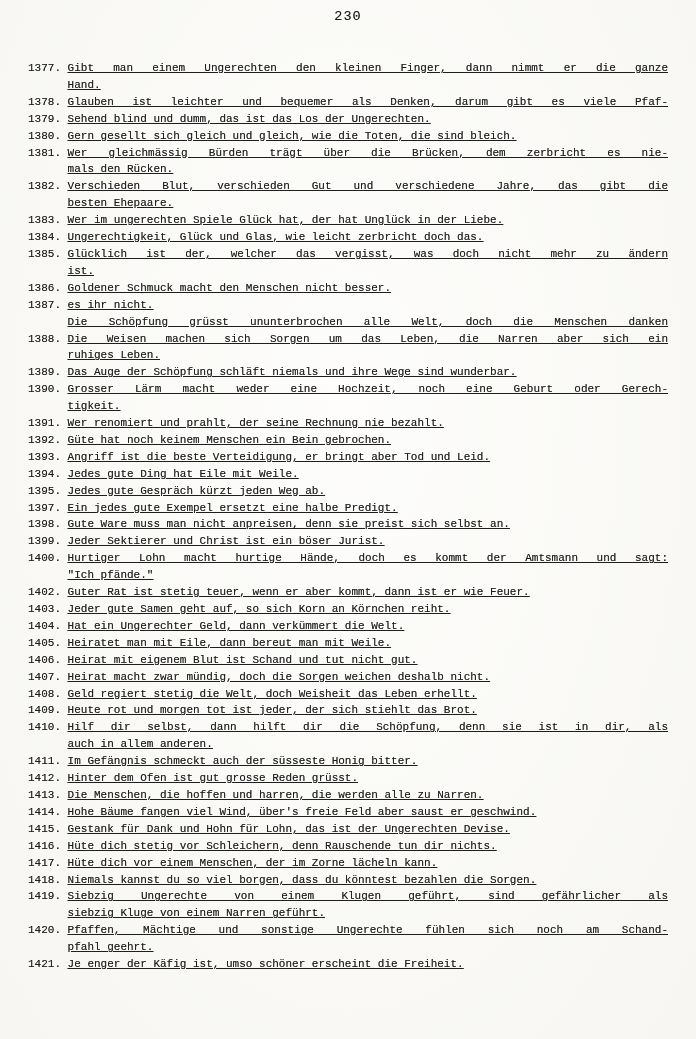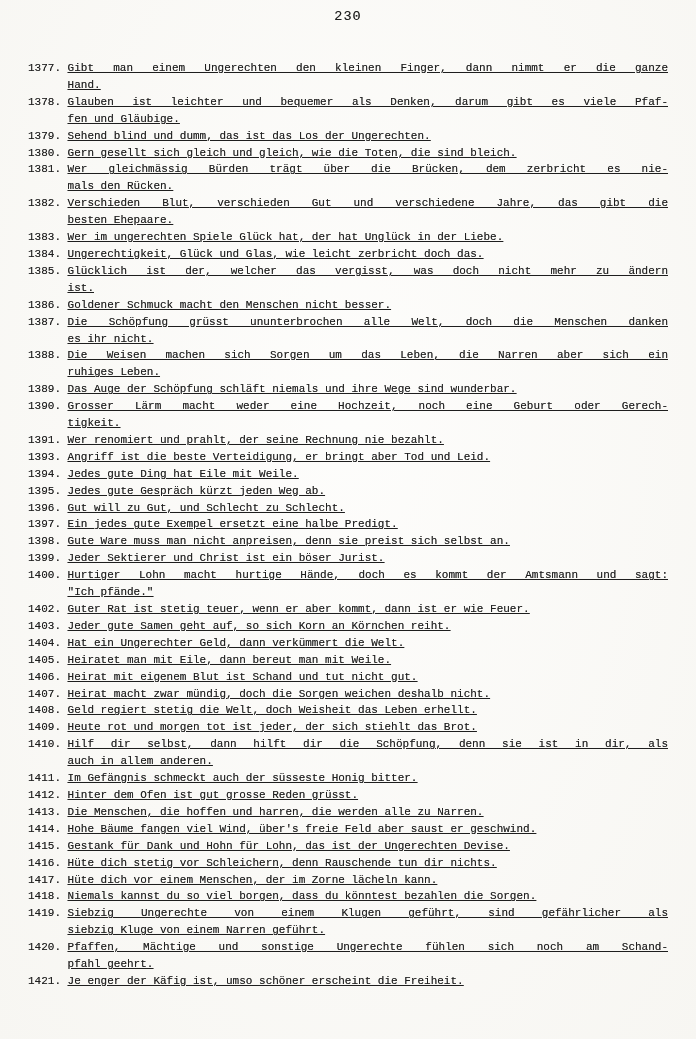--- a/index.html
+++ b/index.html
@@ -63,21 +63,20 @@
   <div class="page-number">230</div>
   <ol class="proverb-list" id="proverb-list">
       <li class="item">
         <span class="num">1377.</span>
         <div class="line just">Gibt man einem Ungerechten den kleinen Finger, dann nimmt er die ganze</div>
         <div class="line">Hand.</div>
       </li>
       <li class="item">
         <span class="num">1378.</span>
         <div class="line just">Glauben ist leichter und bequemer als Denken, darum gibt es viele Pfaf-</div>
-        <div class="line">fen und Gläubige.</div>
       </li>
       <li class="item">
         <span class="num">1379.</span>
         <div class="line">Sehend blind und dumm, das ist das Los der Ungerechten.</div>
       </li>
       <li class="item">
         <span class="num">1380.</span>
         <div class="line">Gern gesellt sich gleich und gleich, wie die Toten, die sind bleich.</div>
       </li>
       <li class="item">
@@ -102,56 +101,56 @@
         <span class="num">1385.</span>
         <div class="line just">Glücklich ist der, welcher das vergisst, was doch nicht mehr zu ändern</div>
         <div class="line">ist.</div>
       </li>
       <li class="item">
         <span class="num">1386.</span>
         <div class="line">Goldener Schmuck macht den Menschen nicht besser.</div>
       </li>
       <li class="item">
         <span class="num">1387.</span>
+        <div class="line">es ihr nicht.</div>
         <div class="line just">Die Schöpfung grüsst ununterbrochen alle Welt, doch die Menschen danken</div>
-        <div class="line">es ihr nicht.</div>
       </li>
       <li class="item">
         <span class="num">1388.</span>
         <div class="line just">Die Weisen machen sich Sorgen um das Leben, die Narren aber sich ein</div>
         <div class="line">ruhiges Leben.</div>
       </li>
       <li class="item">
         <span class="num">1389.</span>
         <div class="line">Das Auge der Schöpfung schläft niemals und ihre Wege sind wunderbar.</div>
       </li>
       <li class="item">
         <span class="num">1390.</span>
         <div class="line just">Grosser Lärm macht weder eine Hochzeit, noch eine Geburt oder Gerech-</div>
         <div class="line">tigkeit.</div>
       </li>
       <li class="item">
         <span class="num">1391.</span>
         <div class="line">Wer renomiert und prahlt, der seine Rechnung nie bezahlt.</div>
       </li>
       <li class="item">
+        <span class="num">1392.</span>
+        <div class="line">Güte hat noch keinem Menschen ein Bein gebrochen.</div>
+      </li>
+      <li class="item">
         <span class="num">1393.</span>
         <div class="line">Angriff ist die beste Verteidigung, er bringt aber Tod und Leid.</div>
       </li>
       <li class="item">
         <span class="num">1394.</span>
         <div class="line">Jedes gute Ding hat Eile mit Weile.</div>
       </li>
       <li class="item">
         <span class="num">1395.</span>
         <div class="line">Jedes gute Gespräch kürzt jeden Weg ab.</div>
-      </li>
-      <li class="item">
-        <span class="num">1396.</span>
-        <div class="line">Gut will zu Gut, und Schlecht zu Schlecht.</div>
       </li>
       <li class="item">
         <span class="num">1397.</span>
         <div class="line">Ein jedes gute Exempel ersetzt eine halbe Predigt.</div>
       </li>
       <li class="item">
         <span class="num">1398.</span>
         <div class="line">Gute Ware muss man nicht anpreisen, denn sie preist sich selbst an.</div>
       </li>
       <li class="item">

